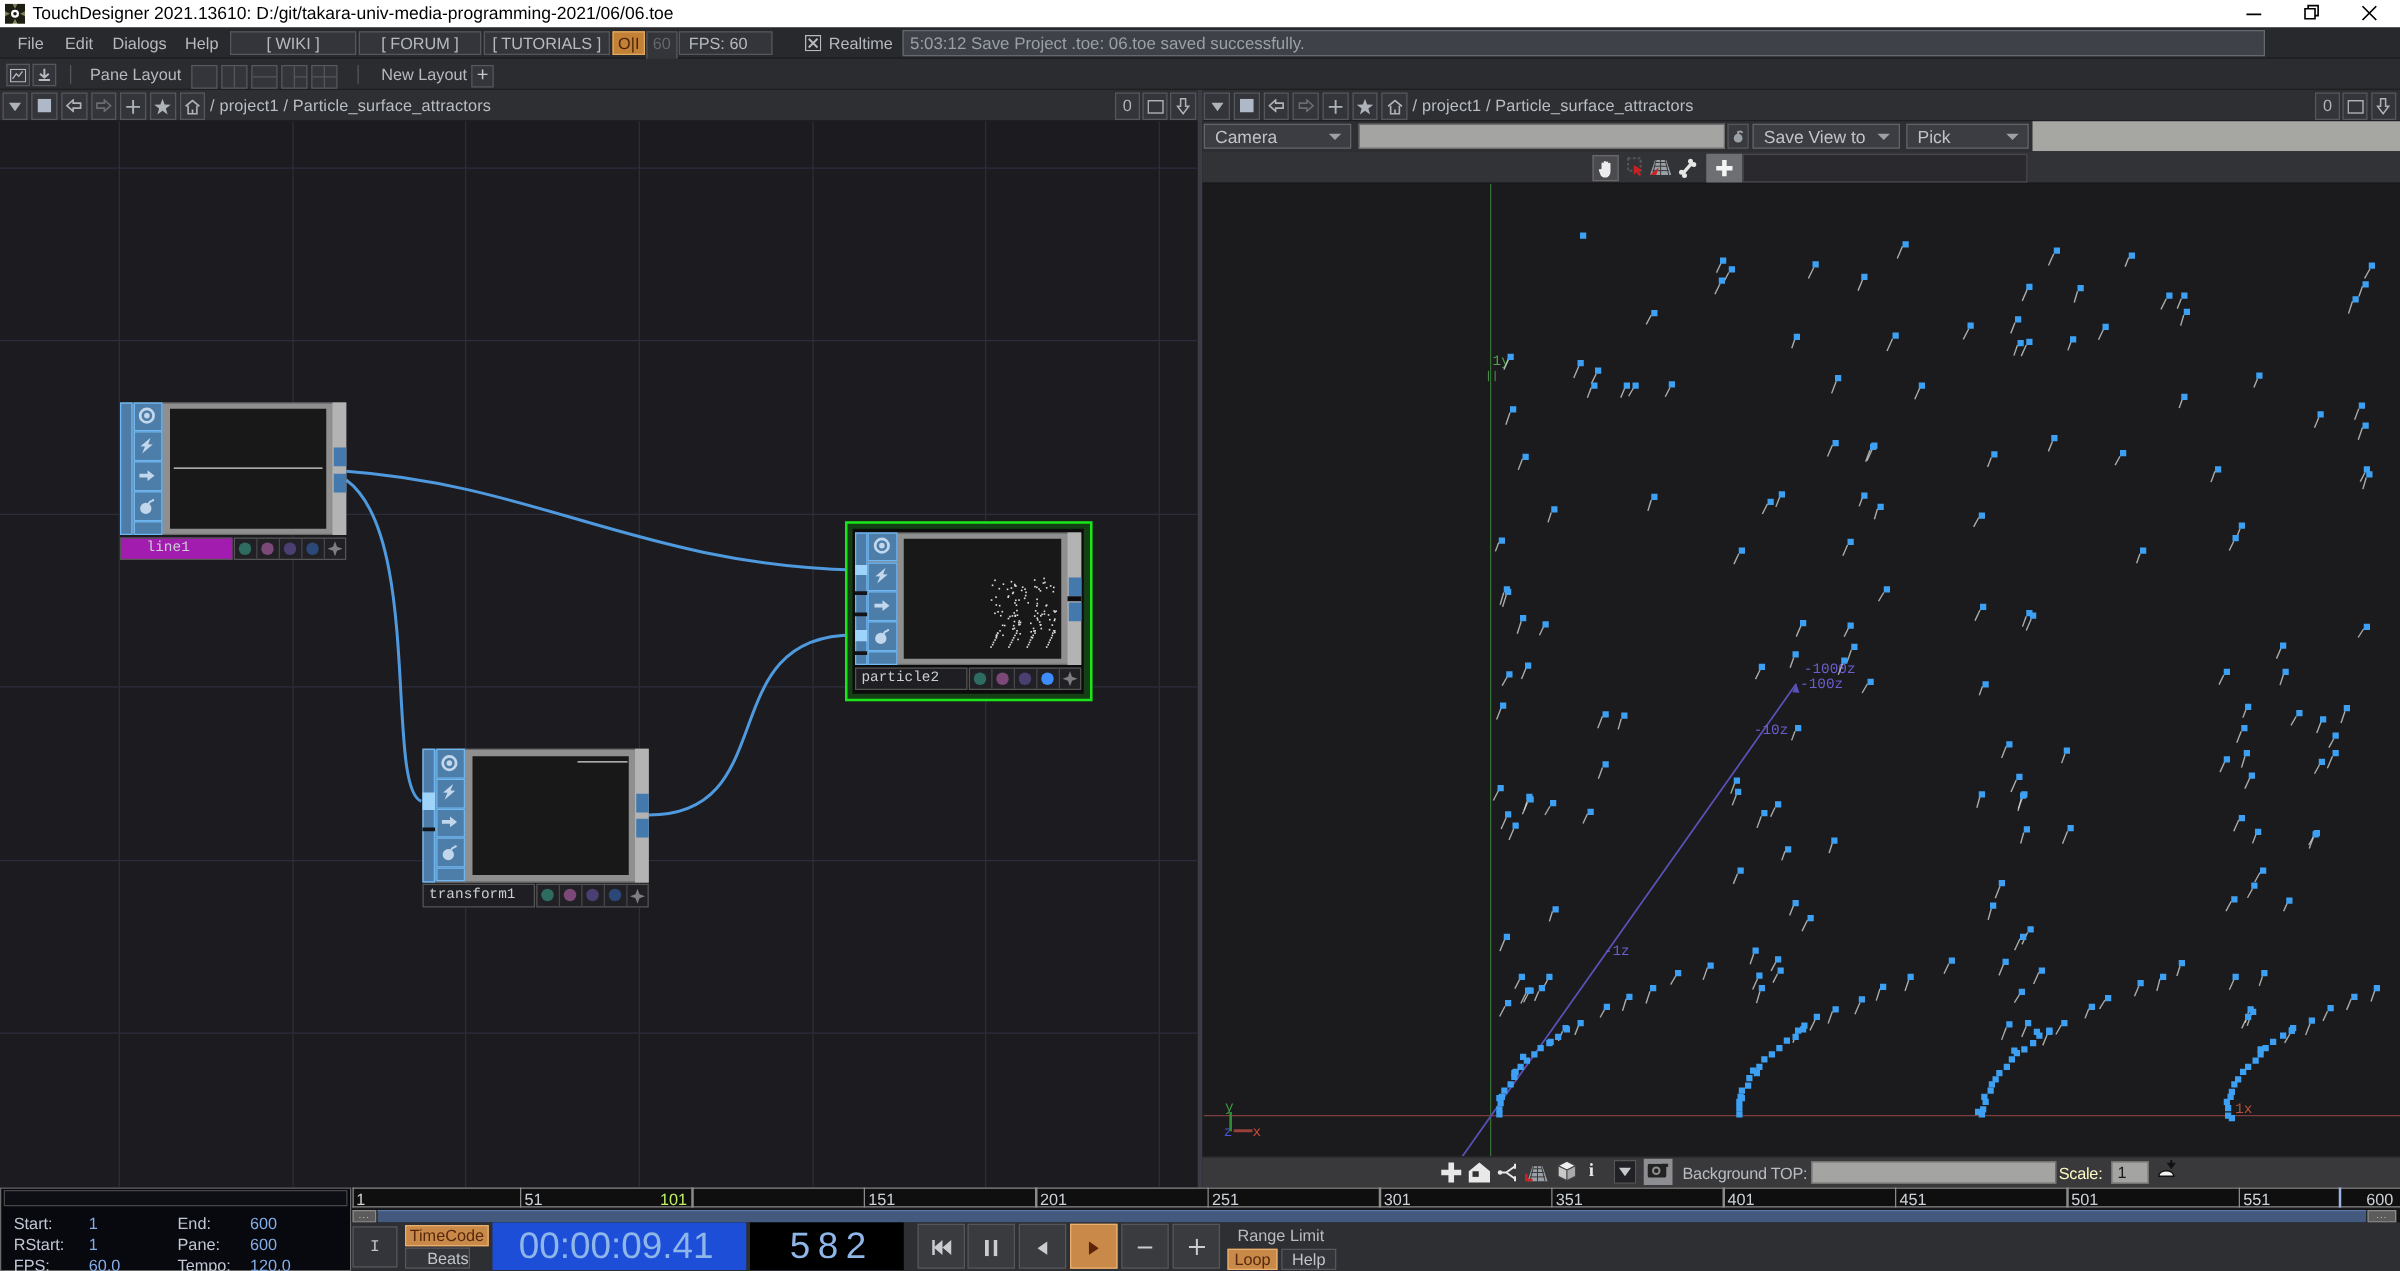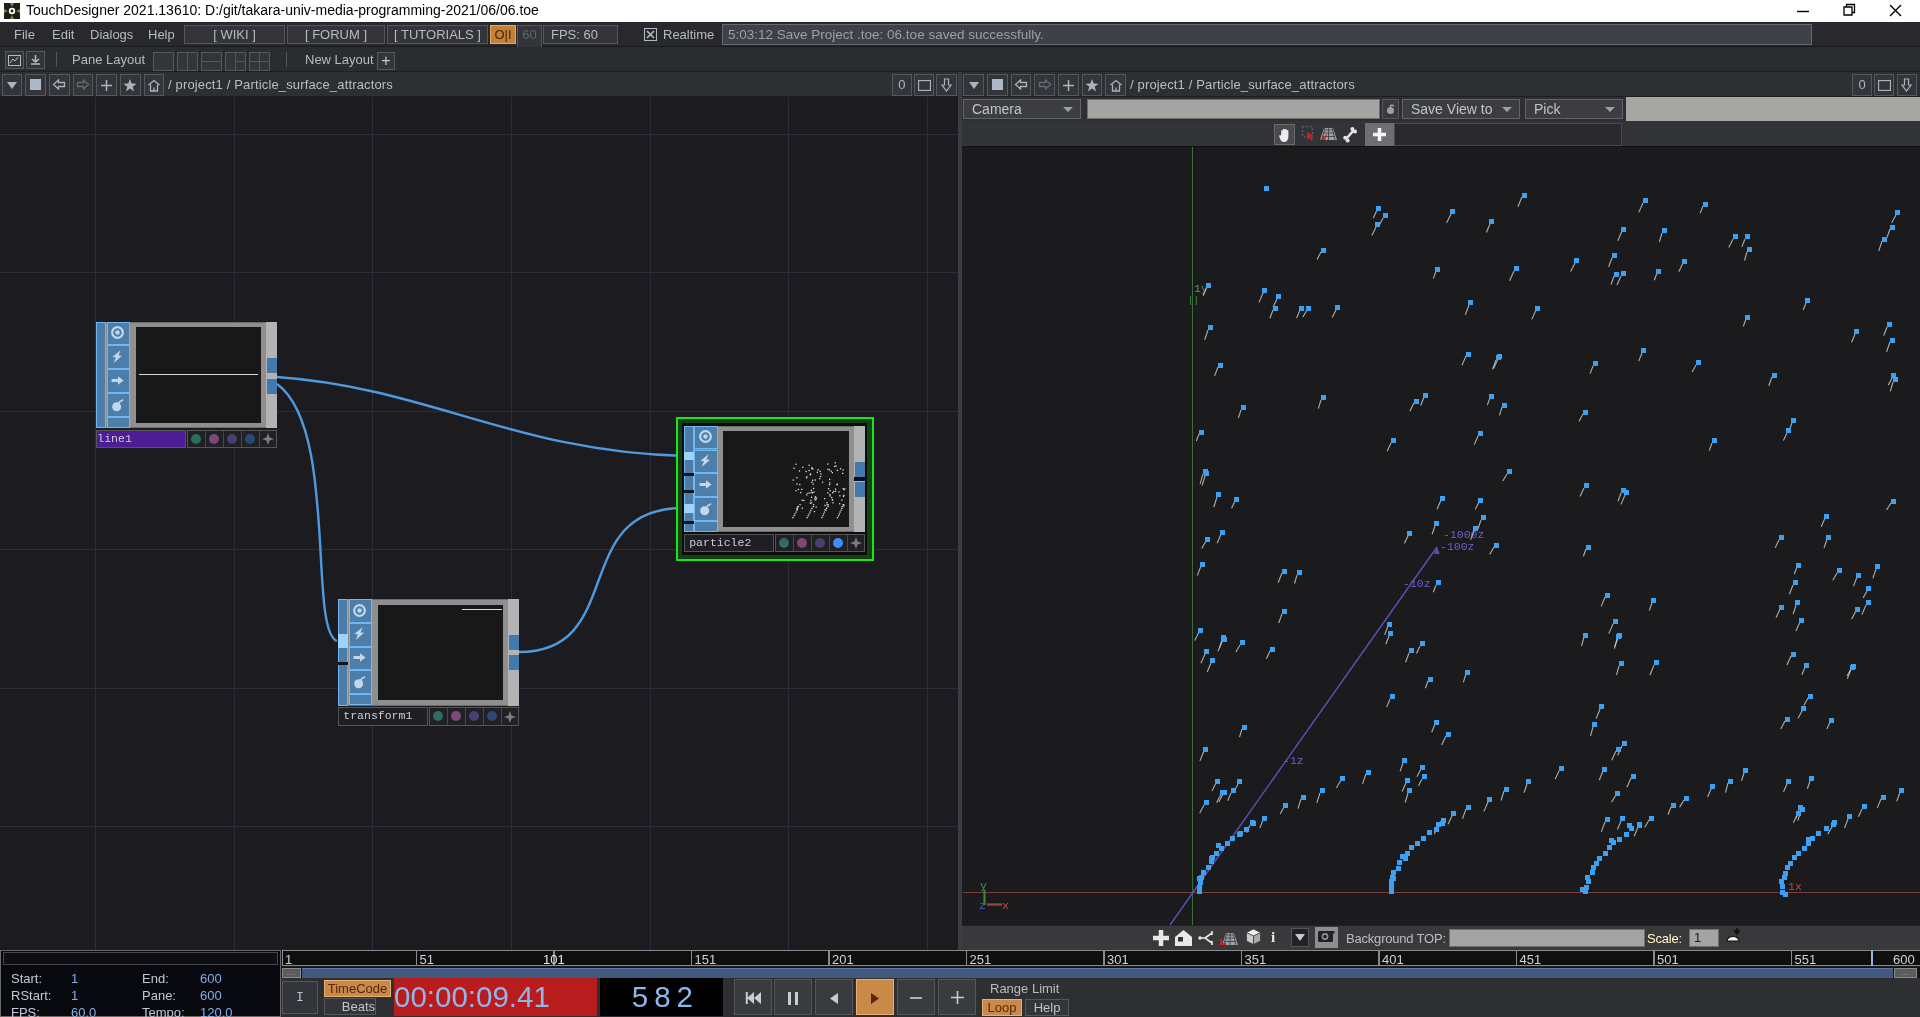--- a/index.html
+++ b/index.html
@@ -220,21 +220,21 @@
     </svg></div>
 <div class="abs" style="left:106.5px;top:369.20000000000005px;width:23.6px;height:23.8px;background:#4d7ea9;border:1.4px solid #6fb7f2"><svg width="17" height="17" viewBox="0 0 20 20" style="margin:1.5px 0 0 1.3px">
       <path d="M3 8.3h7.6V5L17.2 10l-6.6 5v-3.3H3z" fill="#c3d7ec"></path>
     </svg></div>
 <div class="abs" style="left:106.5px;top:393.0px;width:23.6px;height:23.8px;background:#4d7ea9;border:1.4px solid #6fb7f2"><svg width="17" height="17" viewBox="0 0 20 20" style="margin:1.5px 0 0 1.3px">
       <circle cx="9" cy="12.6" r="5.3" fill="#c3d7ec"></circle>
       <path d="M11.5 8.5q1-3 4-3" fill="none" stroke="#c3d7ec" stroke-width="1.8"></path>
       <circle cx="15.8" cy="4.8" r="1.1" fill="#c3d7ec"></circle>
     </svg></div>
 <div class="abs" style="left:106.5px;top:416.8px;width:23.6px;height:11.299999999999997px;background:#4d7ea9;border:1.4px solid #6fb7f2"></div>
-<div class="abs" style="left:96.3px;top:429.70000000000005px;width:89.4px;height:18.5px;background:#4c1d95;border:1px solid #555;color:#c9ced3;font:11.5px 'Liberation Mono',monospace;line-height:16.5px;padding-left:0">line1</div>
+<div class="abs" style="left:96.3px;top:429.70000000000005px;width:89.4px;height:18.5px;background:#a21caf;border:1px solid #555;color:#c9ced3;font:11.5px 'Liberation Mono',monospace;line-height:16.5px;padding-left:20px">line1</div>
 <div class="abs" style="left:187.2px;top:429.70000000000005px;width:89.6px;height:18.5px;background:#212125;border:1px solid #555"></div>
 <div class="abs" style="left:191.16px;top:433.90000000000003px;width:10px;height:10px;border-radius:50%;background:#2e6b60"></div>
 <div class="abs" style="left:209.07999999999998px;top:433.90000000000003px;width:10px;height:10px;border-radius:50%;background:#7c4878"></div>
 <div class="abs" style="left:205.11999999999998px;top:430.70000000000005px;width:1px;height:16.5px;background:#47474b"></div>
 <div class="abs" style="left:227.0px;top:433.90000000000003px;width:10px;height:10px;border-radius:50%;background:#4a3f70"></div>
 <div class="abs" style="left:223.04px;top:430.70000000000005px;width:1px;height:16.5px;background:#47474b"></div>
 <div class="abs" style="left:244.92px;top:433.90000000000003px;width:10px;height:10px;border-radius:50%;background:#2c4878"></div>
 <div class="abs" style="left:240.95999999999998px;top:430.70000000000005px;width:1px;height:16.5px;background:#47474b"></div>
 <div class="abs" style="left:258.88px;top:430.70000000000005px;width:1px;height:16.5px;background:#47474b"></div>
 <svg class="abs" style="left:260.84px;top:432.20000000000005px" width="14" height="14" viewBox="0 0 14 14">
@@ -1026,21 +1026,21 @@
 <div class="abs" style="left:690.5px;top:949.5px;width:1.6px;height:16.5px;background:#8a8a8a"></div>
 <div class="abs" style="left:828.0px;top:949.5px;width:1.6px;height:16.5px;background:#8a8a8a"></div>
 <div class="abs" style="left:965.5px;top:949.5px;width:1.6px;height:16.5px;background:#8a8a8a"></div>
 <div class="abs" style="left:1103.0px;top:949.5px;width:1.6px;height:16.5px;background:#8a8a8a"></div>
 <div class="abs" style="left:1240.5px;top:949.5px;width:1.6px;height:16.5px;background:#8a8a8a"></div>
 <div class="abs" style="left:1378.0px;top:949.5px;width:1.6px;height:16.5px;background:#8a8a8a"></div>
 <div class="abs" style="left:1515.5px;top:949.5px;width:1.6px;height:16.5px;background:#8a8a8a"></div>
 <div class="abs" style="left:1653.0px;top:949.5px;width:1.6px;height:16.5px;background:#8a8a8a"></div>
 <div class="abs" style="left:1790.5px;top:949.5px;width:1.6px;height:16.5px;background:#8a8a8a"></div>
 <div class="abs t13" style="left:419.5px;top:951.5px;color:#cdd2d8">51</div>
-<div class="abs t13" style="left:543px;top:951.5px;color:#e5e5e5">101</div>
+<div class="abs t13" style="left:528px;top:951.5px;color:#bef264">101</div>
 <div class="abs t13" style="left:694.5px;top:951.5px;color:#cdd2d8">151</div>
 <div class="abs t13" style="left:832.0px;top:951.5px;color:#cdd2d8">201</div>
 <div class="abs t13" style="left:969.5px;top:951.5px;color:#cdd2d8">251</div>
 <div class="abs t13" style="left:1107.0px;top:951.5px;color:#cdd2d8">301</div>
 <div class="abs t13" style="left:1244.5px;top:951.5px;color:#cdd2d8">351</div>
 <div class="abs t13" style="left:1382.0px;top:951.5px;color:#cdd2d8">401</div>
 <div class="abs t13" style="left:1519.5px;top:951.5px;color:#cdd2d8">451</div>
 <div class="abs t13" style="left:1657.0px;top:951.5px;color:#cdd2d8">501</div>
 <div class="abs t13" style="left:1794.5px;top:951.5px;color:#cdd2d8">551</div>
 <div class="abs t13" style="left:285px;top:951.5px;color:#cdd2d8">1</div>
@@ -1050,21 +1050,21 @@
 <div class="abs" style="left:302px;top:967.5px;width:1591px;height:10px;background:#43597e;border-top:1px solid #5a78a8"></div>
 <div class="abs" style="left:282px;top:967.5px;width:19px;height:10px;background:#5c5c5c;border:1px solid #8a8a8a;color:#cfcfcf;font-size:7px;line-height:7px;text-align:center;letter-spacing:1px">...</div>
 <div class="abs" style="left:1894px;top:967.5px;width:23px;height:10px;background:#5c5c5c;border:1px solid #8a8a8a;color:#cfcfcf;font-size:7px;line-height:7px;text-align:center;letter-spacing:1px">...</div>
 
 <div class="abs" style="left:281px;top:978px;width:1639px;height:39px;background:#2e2f32"></div>
 <div class="btn" style="left:282px;top:981px;width:36px;height:33px">
     <div class="mono" style="color:#c0c4c9;font-size:13px;text-align:center;line-height:31px">I</div>
   </div>
 <div class="abs" style="left:324px;top:980px;width:67px;height:17px;background:#c98a49;border:1px solid #e8b070;color:#57280e;font-size:13px;text-align:center;line-height:15px">TimeCode</div>
 <div class="btn" style="left:324px;top:998px;width:52px;height:17px;font-size:13px;text-align:right;line-height:15px;color:#c0c4c9">Beats</div>
-<div class="abs" style="left:394px;top:978px;width:203px;height:38px;background:#b91c1c;color:#8fb6e8;font-size:29.5px;line-height:37px;">00:00:09.41</div>
+<div class="abs" style="left:394px;top:978px;width:203px;height:38px;background:#1d4ed8;color:#8fb6e8;font-size:29.5px;line-height:37px;padding-left:21px">00:00:09.41</div>
 <div class="abs" style="left:600px;top:978px;width:123px;height:38px;background:#000;color:#8fb6e8;font-size:29.5px;line-height:37px;text-align:right;padding-right:24px;letter-spacing:6px">582</div>
 <div class="abs" style="left:734px;top:979px;width:38px;height:36px;background:#3a3b3f;border:1px solid #55565b">
     <svg width="17" height="12" viewBox="0 0 17 12" style="margin:12px auto;display:block">
       <path d="M1 0v12M16 0L9 6l7 6zM9 0L2 6l7 6z" fill="#c9cdd2"></path>
       <path d="M1.8 0v12" stroke="#c9cdd2" stroke-width="2"></path>
     </svg>
   </div>
 <div class="abs" style="left:774px;top:979px;width:38px;height:36px;background:#3a3b3f;border:1px solid #55565b">
     <svg width="10" height="13" viewBox="0 0 10 13" style="margin:11.5px auto;display:block">
       <path d="M1.5 0v13M8.5 0v13" stroke="#c9cdd2" stroke-width="3"></path>

